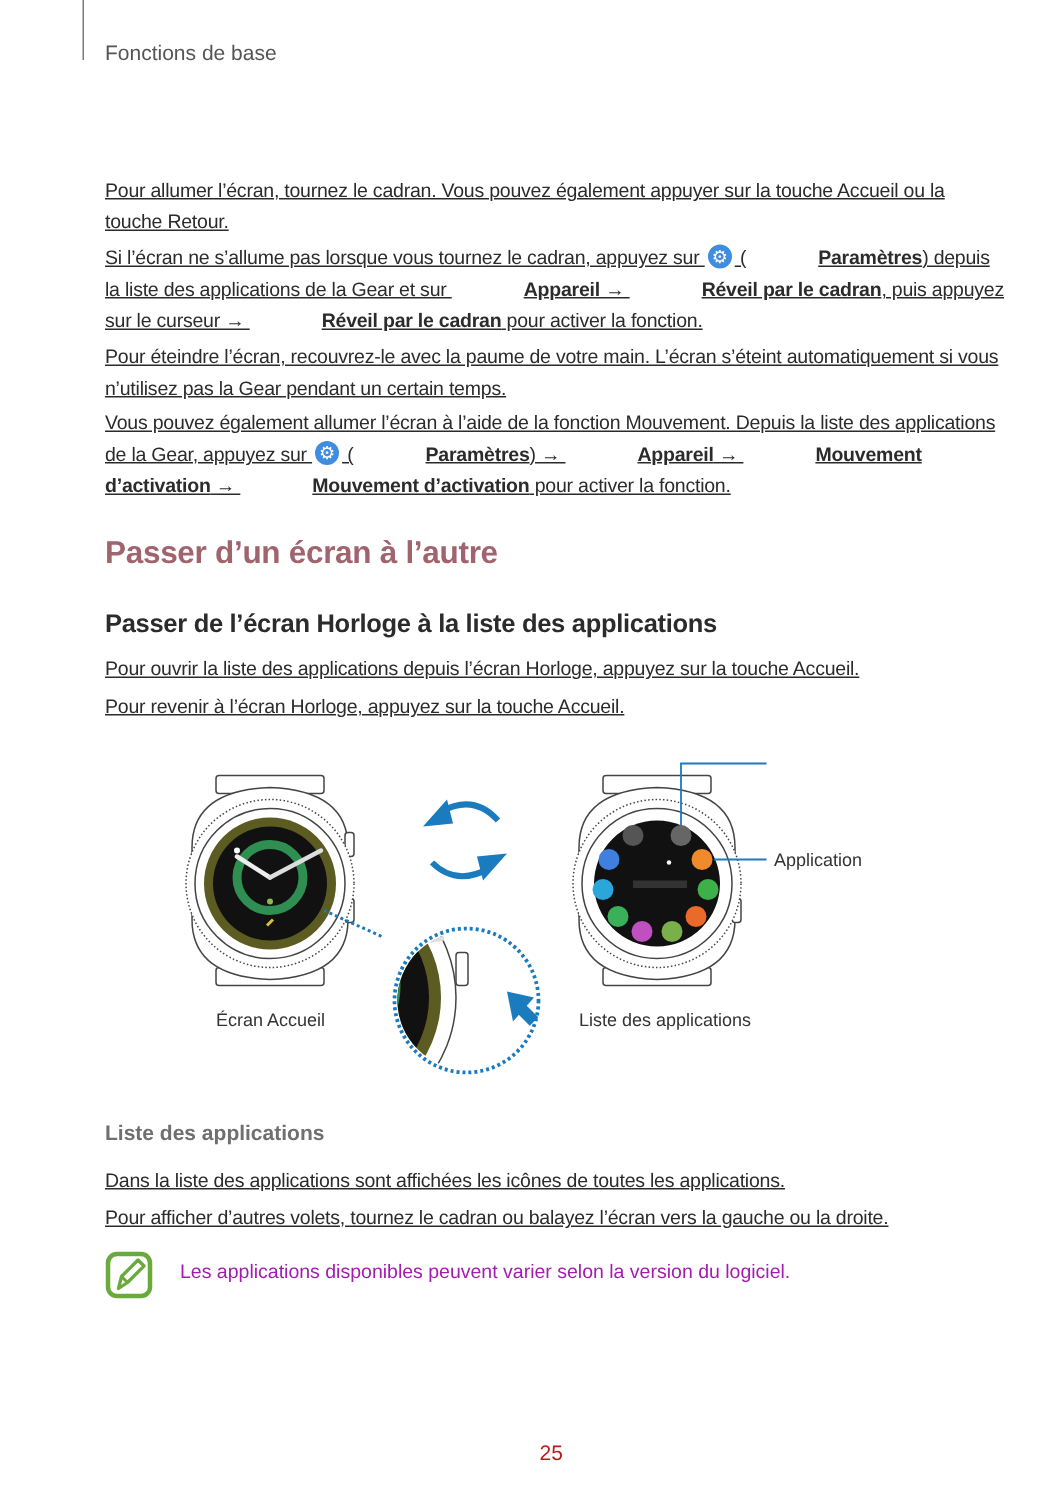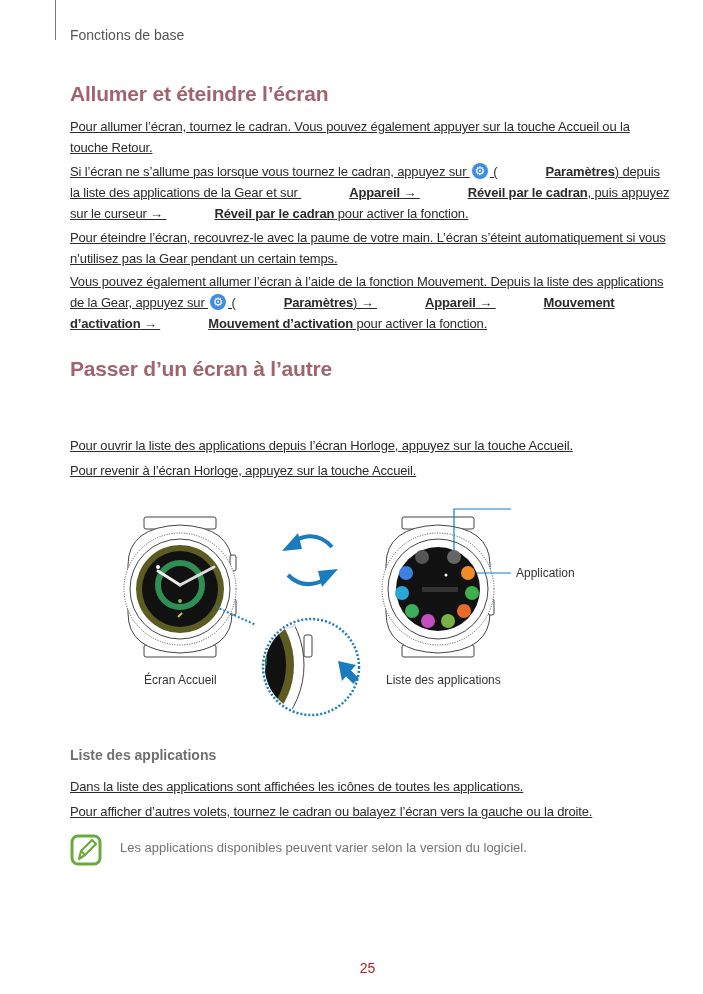--- a/index.html
+++ b/index.html
@@ -11,38 +11,38 @@
   .h1 { position: absolute; left: 54px; font-size: 21px; font-weight: bold; color: #a0646e; letter-spacing: -0.2px; }
   .h2 { position: absolute; left: 54px; font-size: 17px; font-weight: bold; color: #2b2b2b; letter-spacing: -0.2px; }
   .h3 { position: absolute; left: 54px; font-size: 14px; font-weight: bold; color: #6f6f6f; }
   .para { position: absolute; left: 54px; width: 600px; font-size: 13px; line-height: 21px; color: #2b2b2b; letter-spacing: -0.15px; text-decoration: underline; }
   .para b { font-weight: bold; margin-left: 48px; }
   .gear-inline { display: inline-block; width: 16px; height: 16px; border-radius: 50%; background: #3f8de0; vertical-align: -3px; position: relative; margin: 0 2px; }
   .gear-inline::after { content: "⚙"; position: absolute; left: 0; top: 0; width: 16px; height: 16px; line-height: 16px; text-align: center; font-size: 12px; color: #fff; }
   .figure { position: absolute; left: 90px; top: 495px; width: 580px; height: 250px; }
   .fig-label { position: absolute; font-size: 12px; color: #333; white-space: nowrap; }
   .note-icon { position: absolute; left: 54px; top: 834px; width: 32px; height: 32px; }
-  .note-text { position: absolute; left: 104px; top: 840px; font-size: 13px; color: #737373; }
+  .note-text { position: absolute; left: 104px; top: 840px; font-size: 13px; color: #a21caf; }
   .page-number { position: absolute; left: 0; width: 703px; top: 960px; text-align: center; font-size: 14px; color: #b91c1c; }
 </style>
 </head>
 <body>
 
 <div class="page">
   <div class="header-rule"></div>
   <div class="running-header">Fonctions de base</div>
 
-  <div class="h1" style="top:82px">Allumer et éteindre l’écran</div>
 
   <div class="para" style="top:116px">Pour allumer l’écran, tournez le cadran. Vous pouvez également appuyer sur la touche Accueil ou la touche Retour.</div>
   <div class="para" style="top:161px">Si l’écran ne s’allume pas lorsque vous tournez le cadran, appuyez sur <span class="gear-inline"></span> (<b>Paramètres</b>) depuis la liste des applications de la Gear et sur <b>Appareil</b> → <b>Réveil par le cadran</b>, puis appuyez sur le curseur → <b>Réveil par le cadran</b> pour activer la fonction.</div>
   <div class="para" style="top:227px">Pour éteindre l’écran, recouvrez-le avec la paume de votre main. L’écran s’éteint automatiquement si vous n’utilisez pas la Gear pendant un certain temps.</div>
   <div class="para" style="top:271px">Vous pouvez également allumer l’écran à l’aide de la fonction Mouvement. Depuis la liste des applications de la Gear, appuyez sur <span class="gear-inline"></span> (<b>Paramètres</b>) → <b>Appareil</b> → <b>Mouvement d’activation</b> → <b>Mouvement d’activation</b> pour activer la fonction.</div>
 
   <div class="h1" style="top:357px">Passer d’un écran à l’autre</div>
+  <div class="h2" style="top:406px">Passer de l’écran Horloge à la liste des applications</div>
   <div class="para" style="top:435px">Pour ouvrir la liste des applications depuis l’écran Horloge, appuyez sur la touche Accueil.</div>
   <div class="para" style="top:460px">Pour revenir à l’écran Horloge, appuyez sur la touche Accueil.</div>
 
   <div class="figure">
     <svg width="580" height="250" viewBox="0 0 580 250">
 
       <g>
         <rect x="38" y="22" width="72" height="12" rx="2" fill="#fff" stroke="#444" stroke-width="1"></rect>
         <rect x="38" y="150" width="72" height="12" rx="2" fill="#fff" stroke="#444" stroke-width="1"></rect>
         <path d="M22,70 Q22,32 74,30 Q126,32 126,70 L126,118 Q126,156 74,158 Q22,156 22,118 Z" fill="#fff" stroke="#444" stroke-width="1"></path>

